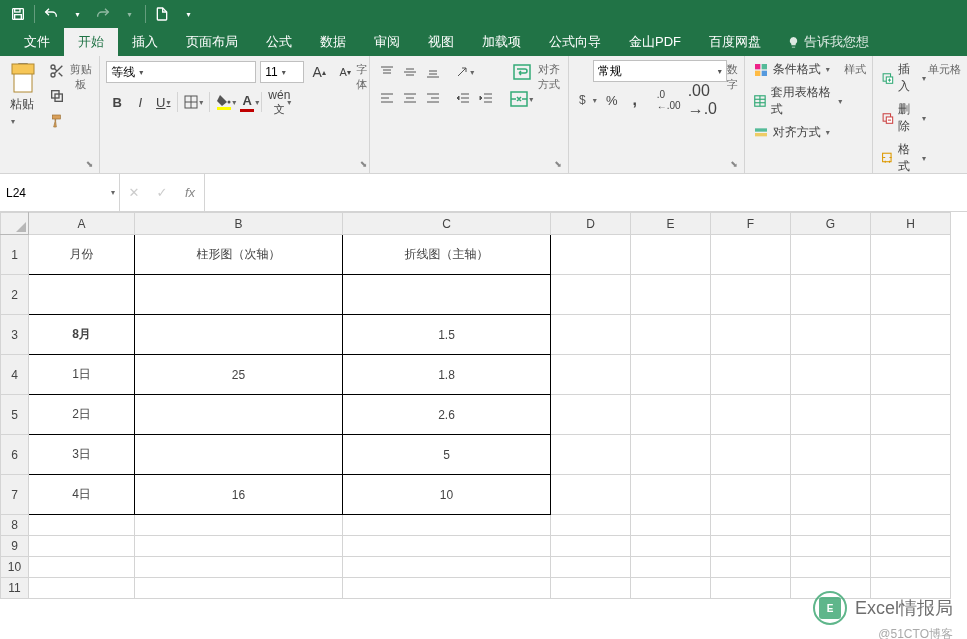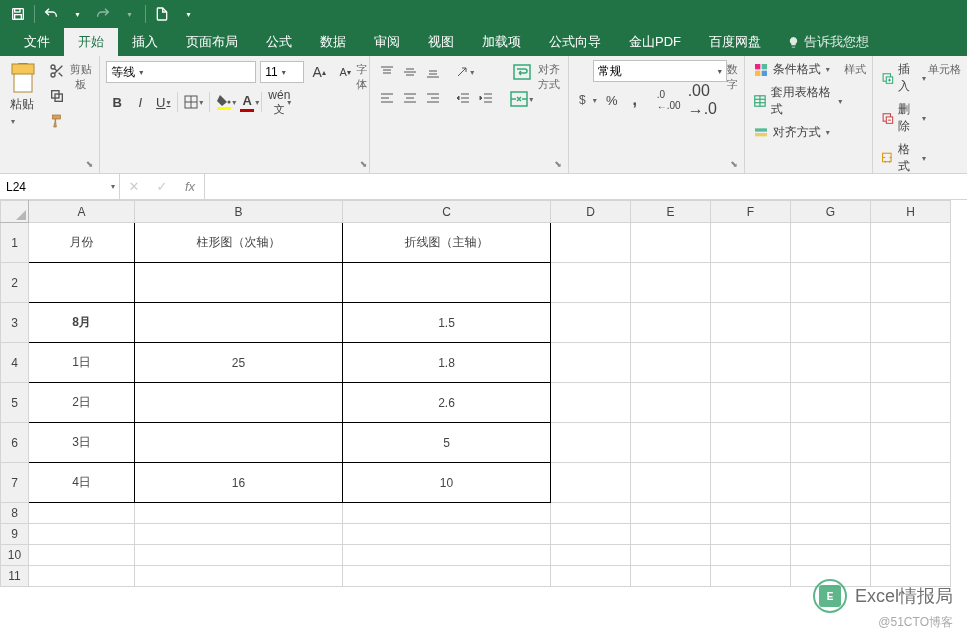--- a/index.html
+++ b/index.html
@@ -46,21 +46,21 @@
 .sep-v { width: 1px; height: 20px; background: #d4d4d4; margin: 2px 2px; }
 
 .align-grid { display: flex; flex-direction: column; gap: 2px; }
 .align-row { display: flex; gap: 1px; }
 
 .num-combo { width: 134px; margin-left: 18px; }
 .style-row { display: flex; align-items: center; gap: 4px; font-size: 12px; color: #444; cursor: pointer; padding: 1px 2px; }
 .style-row svg { width: 16px; height: 16px; }
 
 
-.fx-bar { height: 26px; border-bottom: 1px solid #d4d4d4; display: flex; align-items: stretch; background: #fff; }
+.fx-bar { height: 38px; border-bottom: 1px solid #d4d4d4; display: flex; align-items: stretch; background: #fff; }
 .name-box { width: 120px; border-right: 1px solid #d4d4d4; display: flex; align-items: center; padding: 0 6px; font-size: 12px; position: relative; }
 .name-box .dd { position: absolute; right: 4px; font-size: 8px; color: #666; cursor: pointer; }
 .fx-btns { display: flex; align-items: center; border-right: 1px solid #d4d4d4; }
 .fx-btn { width: 28px; display: flex; align-items: center; justify-content: center; color: #888; font-size: 13px; cursor: pointer; }
 .fx-input { flex: 1; padding: 0 6px; display: flex; align-items: center; font-size: 12px; }
 
 
 .grid-wrap { position: relative; overflow: hidden; height: calc(639px - 28px - 28px - 118px - 26px); background: #fff; }
 .grid { border-collapse: collapse; table-layout: fixed; }
 .grid th, .grid td { border: 1px solid #d4d4d4; font-size: 12px; color: #444; }

